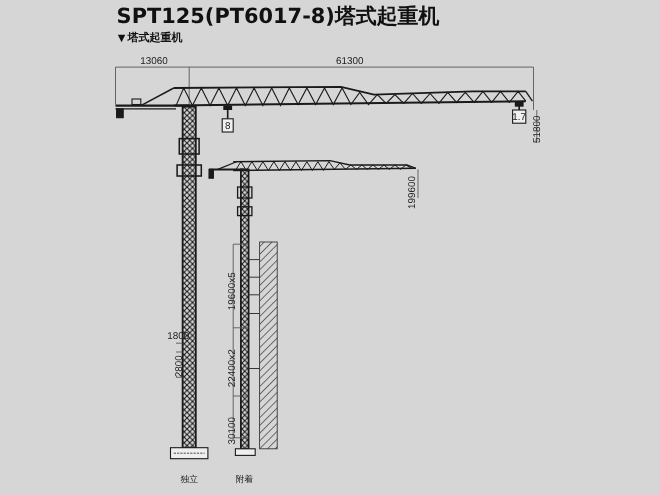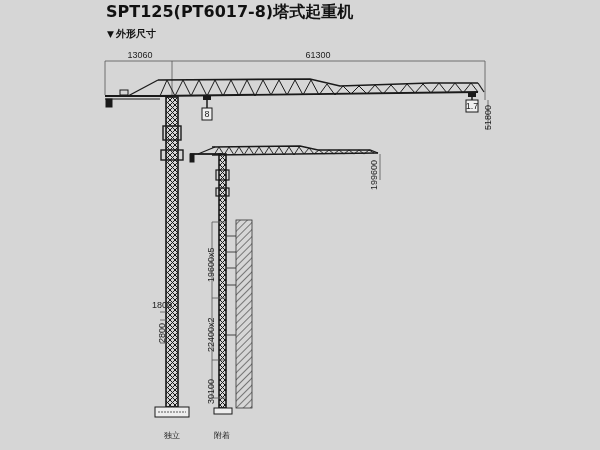--- a/index.html
+++ b/index.html
@@ -1,28 +1,28 @@
 <!DOCTYPE html>
 <html><head>
 <meta charset="utf-8">
 <style>
   html, body { margin:0; padding:0; }
   body { width:600px; height:450px; background:#d6d6d6; position:relative; overflow:hidden; font-family:"Liberation Sans", sans-serif; }
-  .title { position:absolute; left:106px; top:2px; font-size:16px; font-weight:bold; color:#111; letter-spacing:0px; font-family:"DejaVu Sans", sans-serif; }
+  .title { position:absolute; left:106px; top:2px; font-size:19px; font-weight:bold; color:#111; letter-spacing:0px; font-family:"DejaVu Sans", sans-serif; }
   .subtitle { position:absolute; left:107px; top:27px; font-size:10px; font-weight:bold; color:#111; font-family:"DejaVu Sans", sans-serif; }
   .subtitle .tri { font-size:9px; margin-right:2px; }
   svg.diagram { position:absolute; left:0; top:0; }
   .dim { font-family:"Liberation Sans", sans-serif; font-size:9px; fill:#222; }
   .lbl { font-family:"DejaVu Sans", sans-serif; font-size:8px; fill:#222; }
 </style>
 </head>
 <body>
 
 <div class="title">SPT125(PT6017-8)塔式起重机</div>
-<div class="subtitle"><span class="tri">▼</span><span>外形尺寸</span></div>
+<div class="subtitle"><span class="tri">▼</span><span>塔式起重机</span></div>
 
 <svg class="diagram" width="600" height="450" viewBox="0 0 600 450">
   <defs>
     <pattern id="hatch" width="5" height="5" patternUnits="userSpaceOnUse" patternTransform="rotate(45)">
       <line x1="0" y1="0" x2="0" y2="5" stroke="#333" stroke-width="1.2"></line>
     </pattern>
     <pattern id="mastLattice" width="10" height="10" patternUnits="userSpaceOnUse">
       <rect width="10" height="10" fill="none"></rect>
       <path d="M0 0 L10 10 M10 0 L0 10" stroke="#1a1a1a" stroke-width="1.3"></path>
     </pattern>

